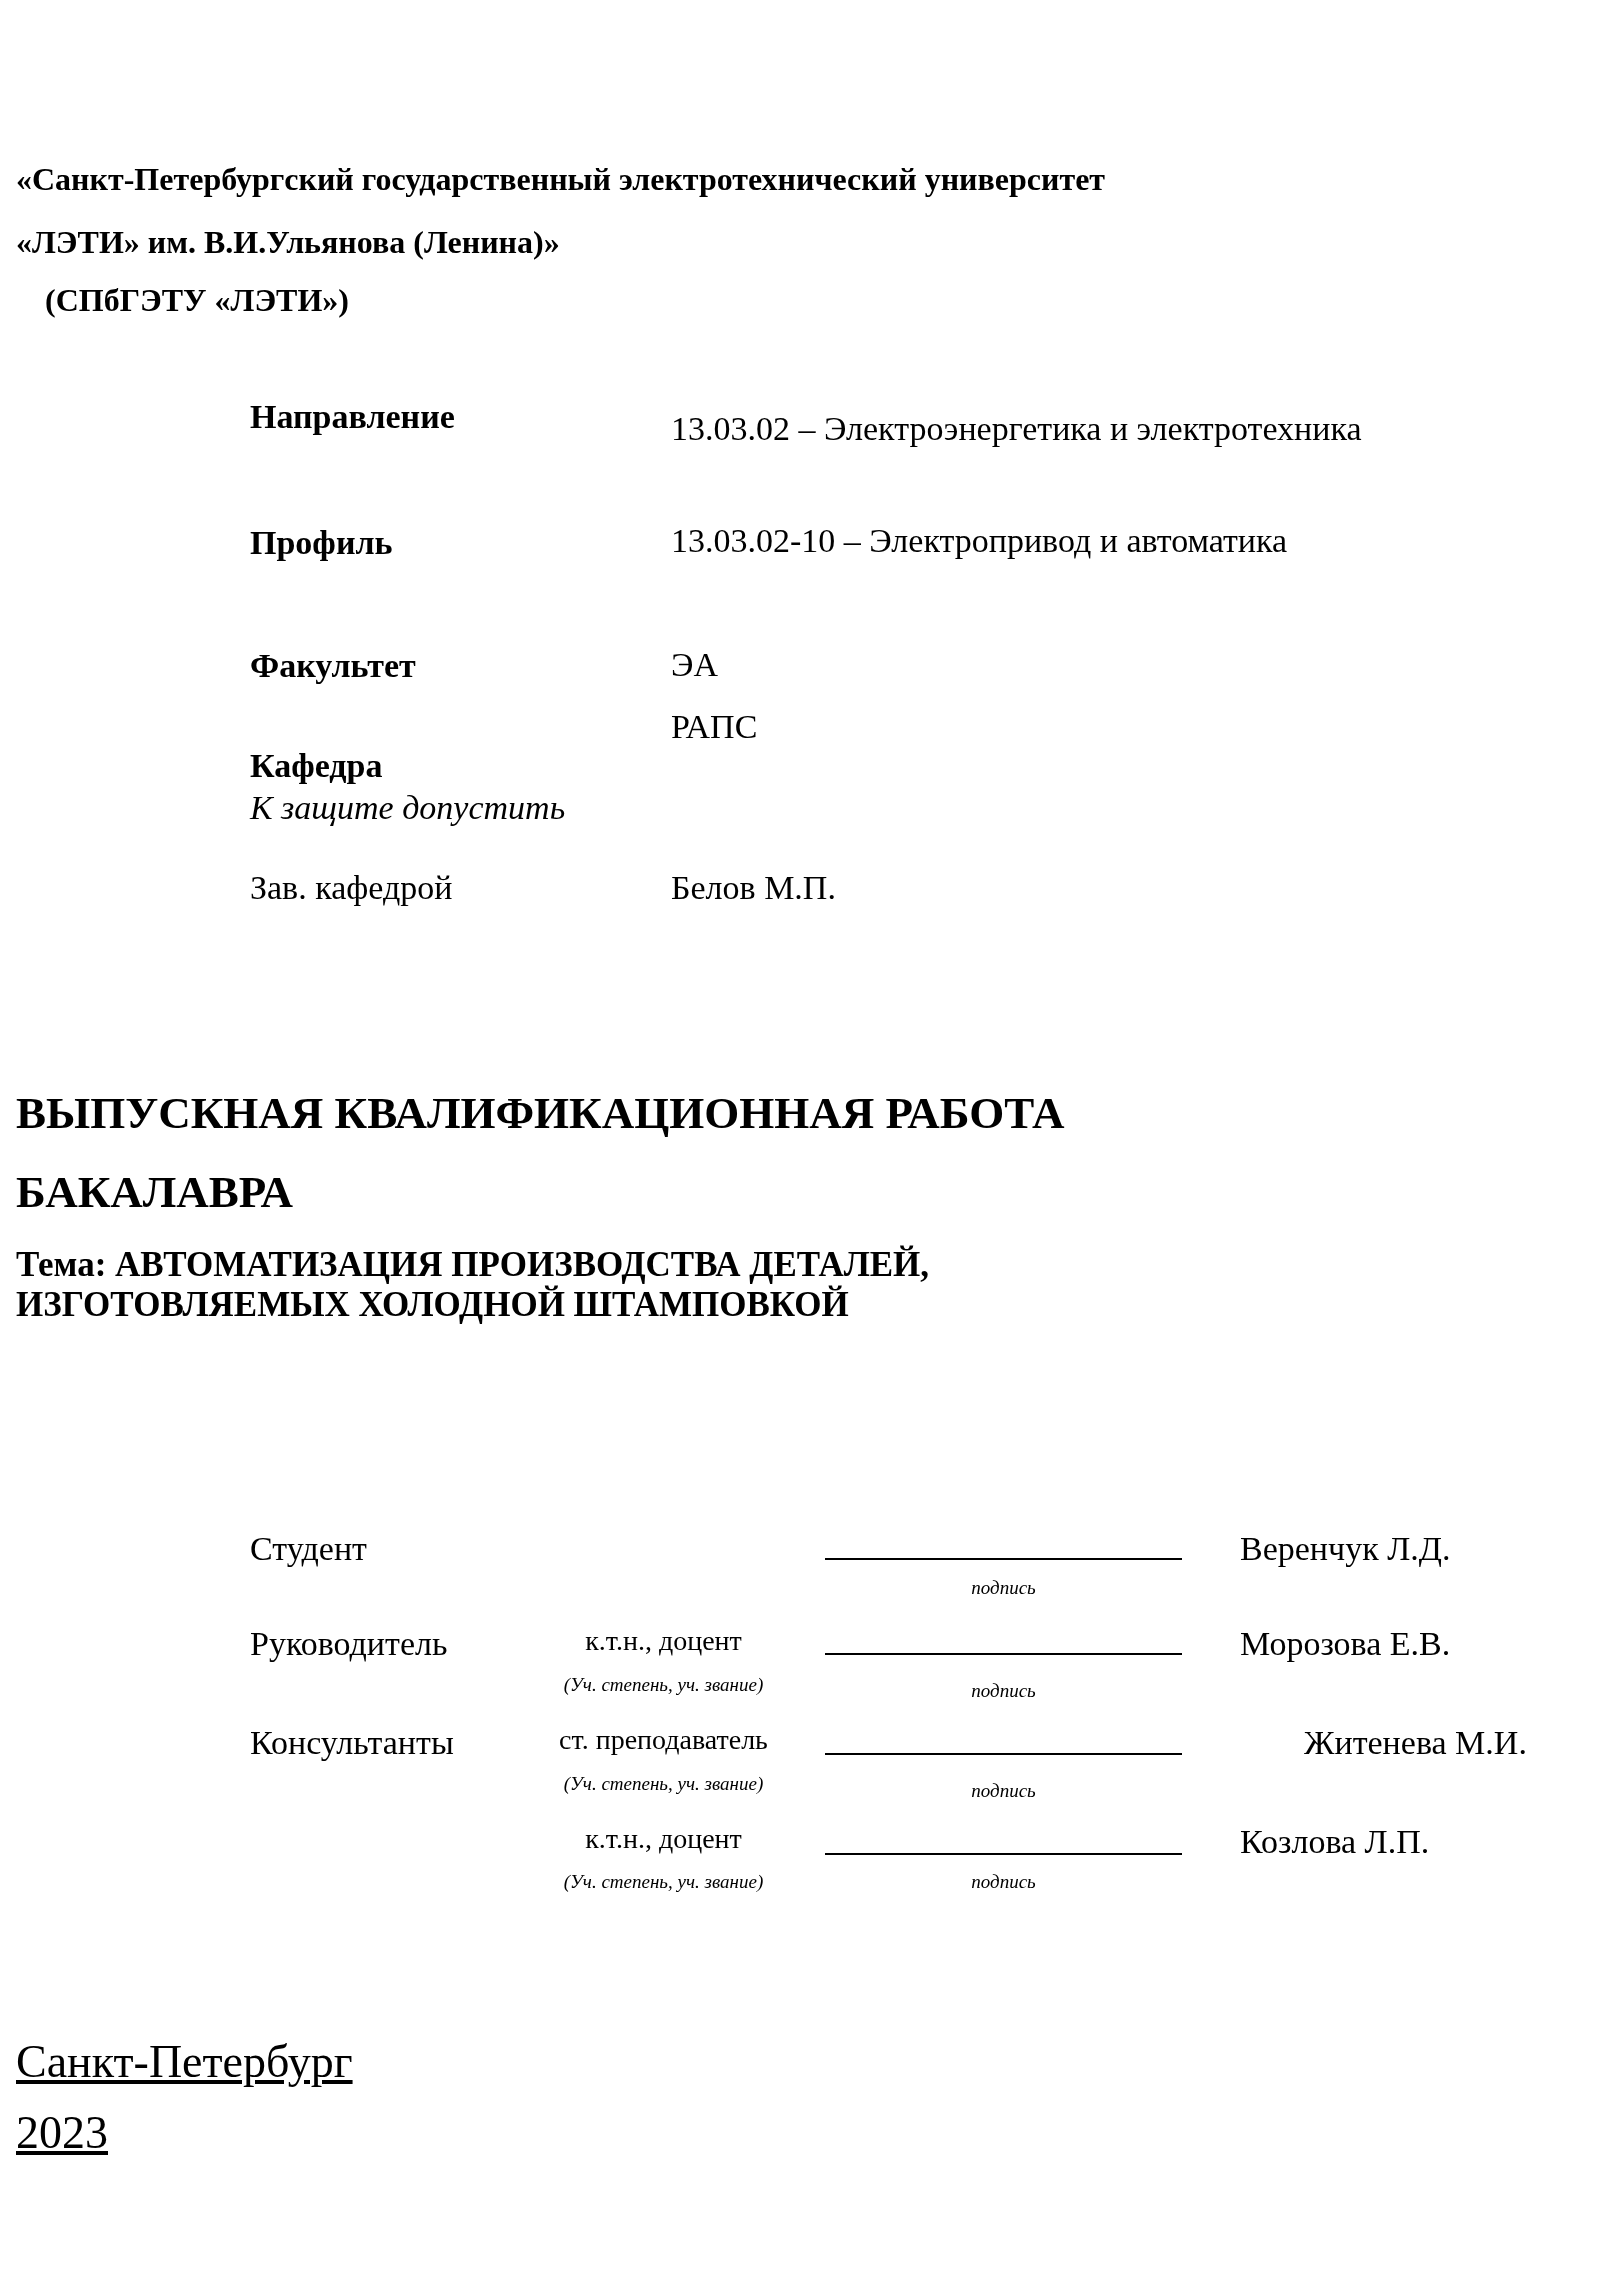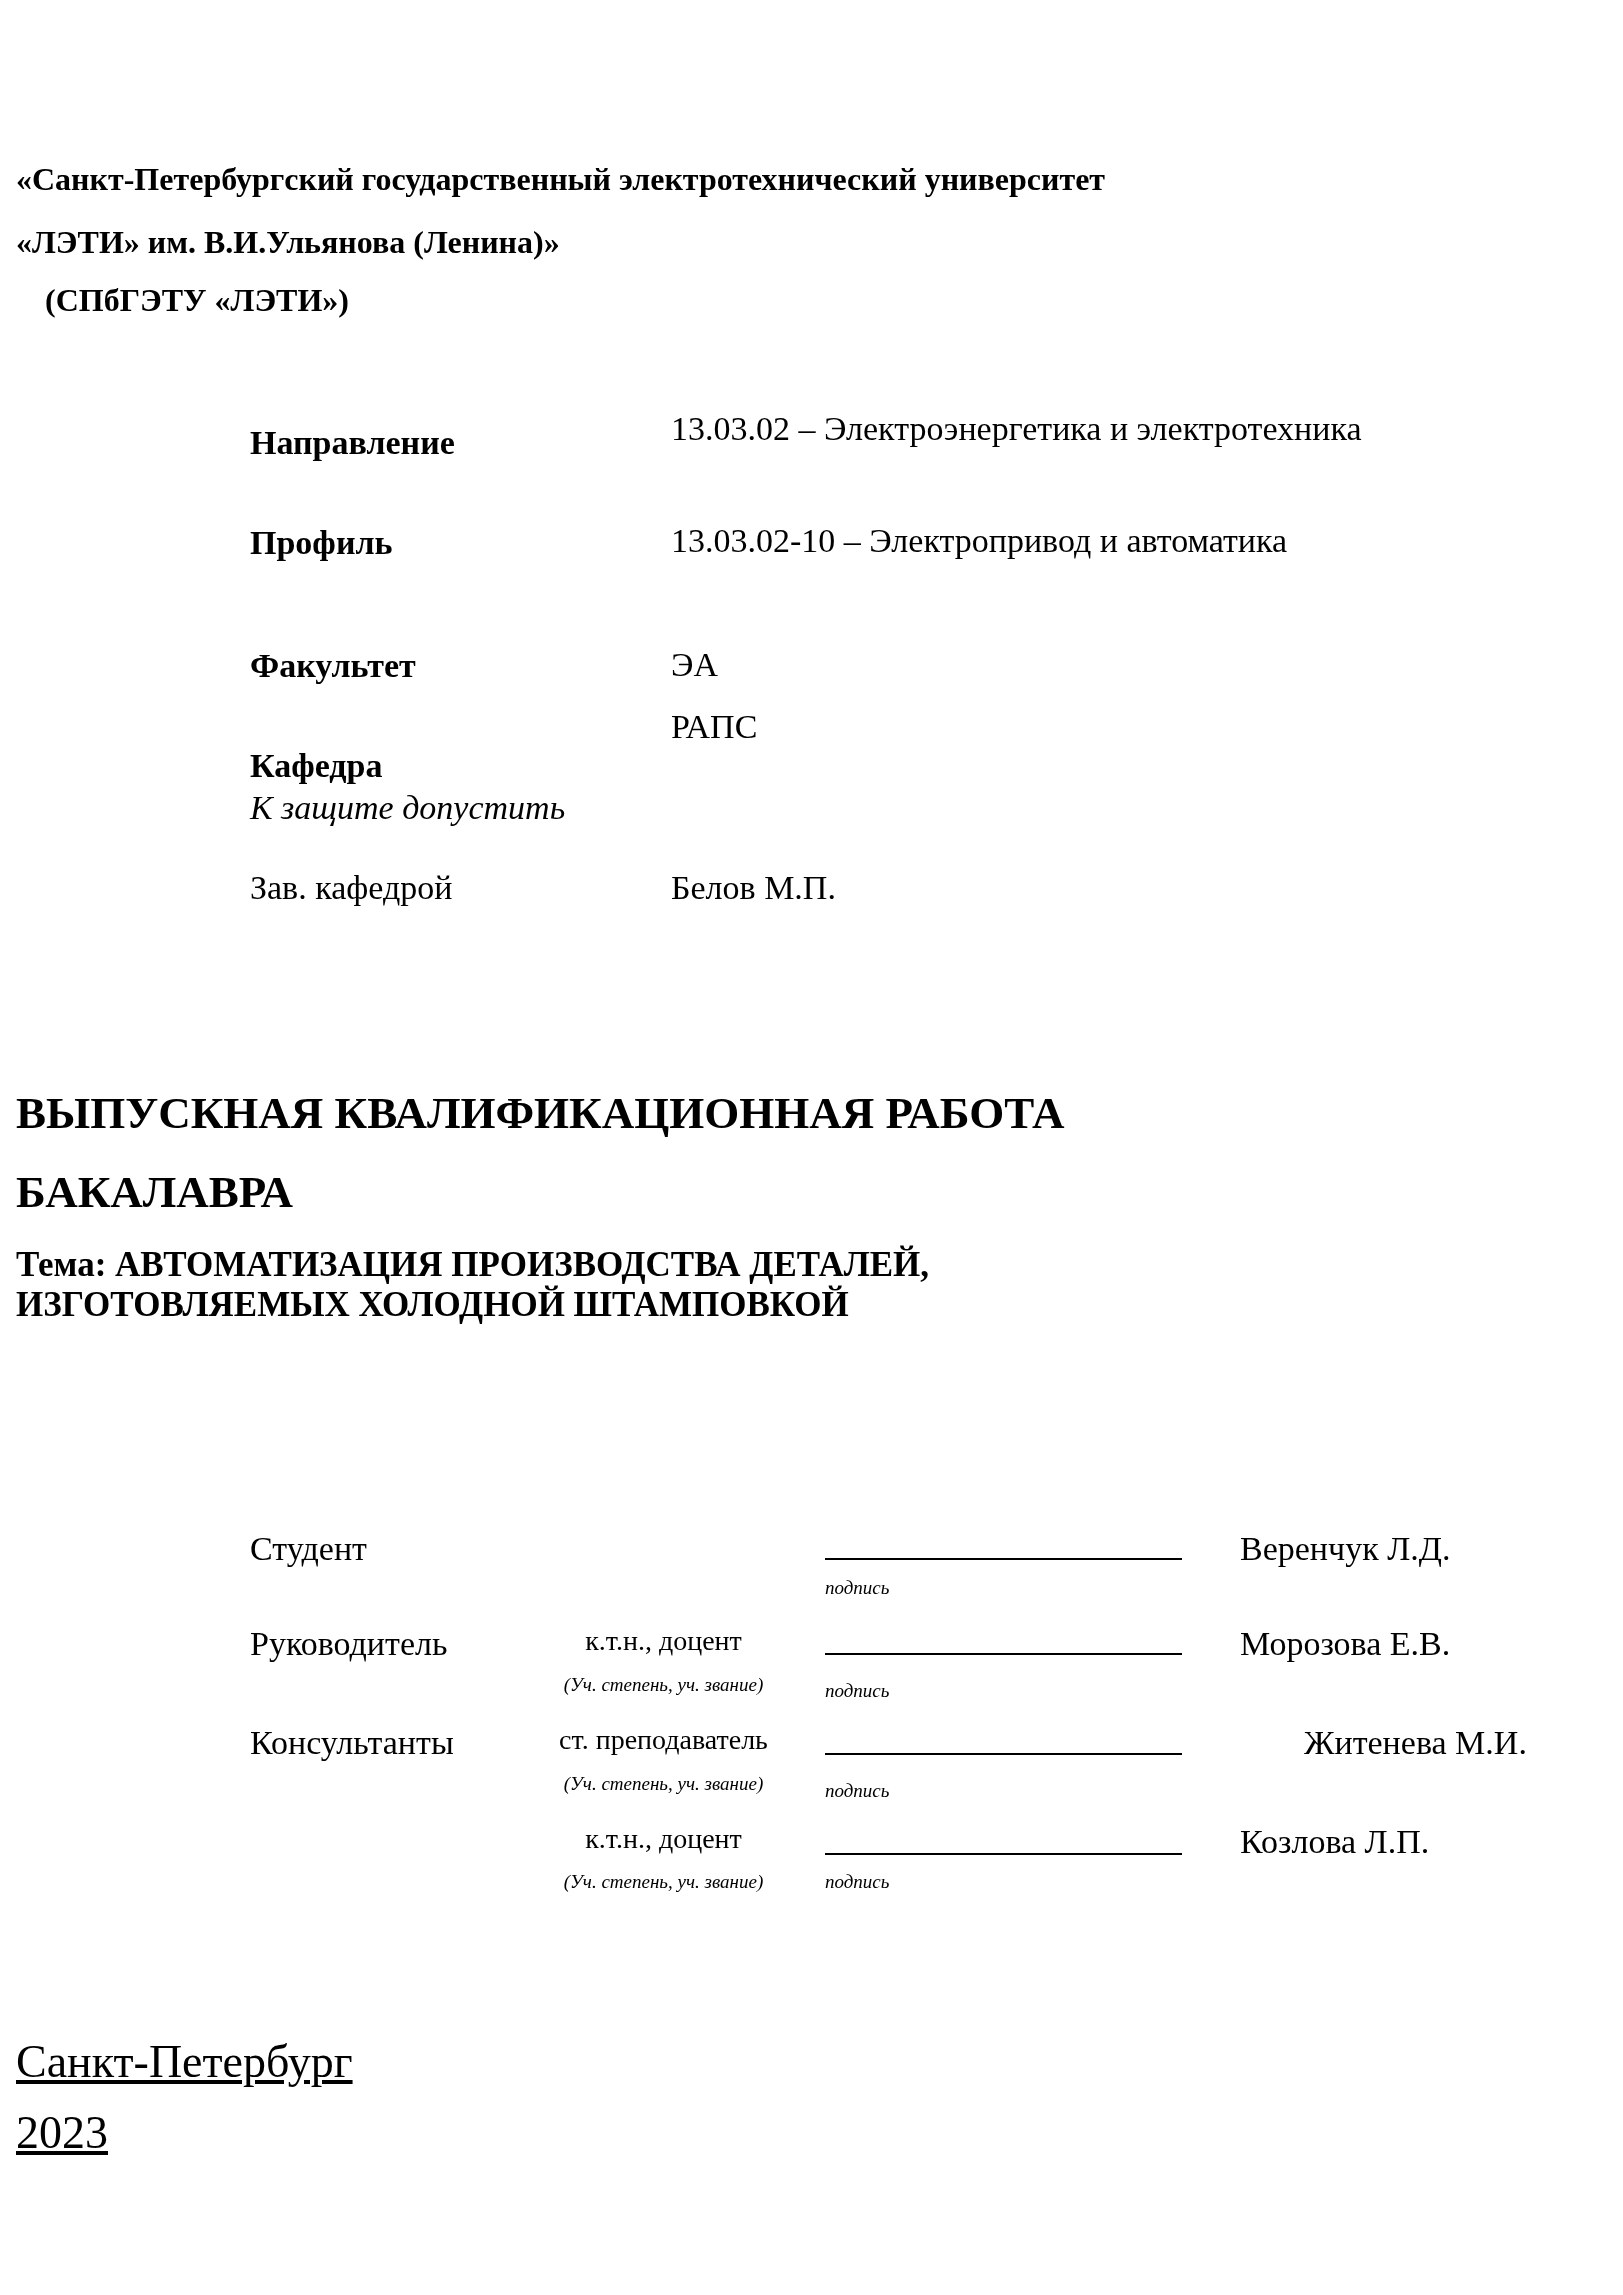--- a/index.html
+++ b/index.html
@@ -82,21 +82,21 @@
       position: absolute;
       left: 825px;
       width: 357px;
       height: 0;
       border-top: 2.4px solid #000000;
     }
     .sig-hint {
       position: absolute;
       left: 825px;
       width: 357px;
-      text-align: left;
+      text-align: center;
       font-size: 19px;
       font-style: italic;
       line-height: 1;
       white-space: nowrap;
     }
     .sig-name {
       font-size: 34px;
       line-height: 1;
     }
     .footer-text {
@@ -105,21 +105,21 @@
       text-decoration: underline;
     }
   </style>
 </head>
 <body>
 
 <div class="center-line uni" style="top:163px;">«Санкт-Петербургский государственный электротехнический университет</div>
 <div class="center-line uni" style="top:226px;">«ЛЭТИ» им. В.И.Ульянова (Ленина)»</div>
 <div class="center-line uni" style="top:284px;padding-left:29px;">(СПбГЭТУ «ЛЭТИ»)</div>
 
-<div class="abs field-label" style="left:250px; top:426px;">Направление</div>
+<div class="abs field-label" style="left:250px; top:400px;">Направление</div>
 <div class="abs field-value" style="left:671px; top:412px;">13.03.02 – Электроэнергетика и электротехника</div>
 
 <div class="abs field-label" style="left:250px; top:526px;">Профиль</div>
 <div class="abs field-value" style="left:671px; top:524px;">13.03.02-10 – Электропривод и автоматика</div>
 
 <div class="abs field-label" style="left:250px; top:649px;">Факультет</div>
 <div class="abs field-value" style="left:671px; top:648px;">ЭА</div>
 
 <div class="abs field-label" style="left:250px; top:749px;">Кафедра</div>
 <div class="abs field-value" style="left:671px; top:710px;">РАПС</div>

